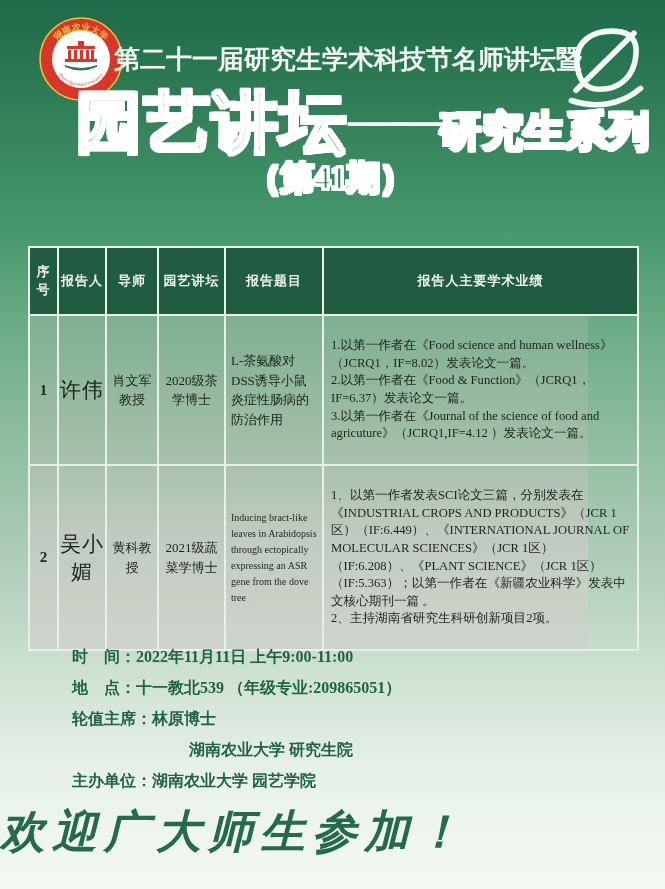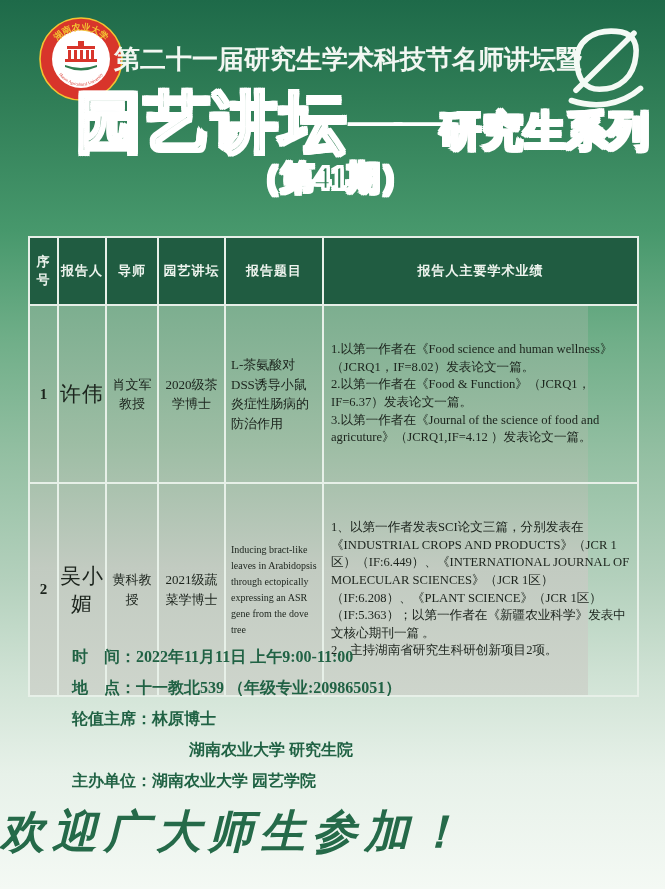--- a/index.html
+++ b/index.html
@@ -35,21 +35,21 @@
   .title-main{font-size:66px;letter-spacing:2px;vertical-align:baseline;}
   .title-dash{font-size:54px;color:#ffffff;-webkit-text-stroke:0;text-shadow:none;
     letter-spacing:-8px;vertical-align:8px;font-weight:bold;}
   .title-sub{font-size:41px;letter-spacing:1px;vertical-align:baseline;}
   .title-issue{
     position:absolute;left:248px;top:160px;
     font-size:33px;font-weight:bold;line-height:1.1;
   }
   
   .table-wrap{
-    position:absolute;left:28px;top:236px;width:560px;
+    position:absolute;left:28px;top:246px;width:560px;
     background:linear-gradient(180deg,#6ca785 0%,#9dbda4 45%,#c2cbc1 72%,#ced5cc 100%);
   }
   table.schedule{border-collapse:collapse;table-layout:fixed;width:609px;}
   table.schedule col.c0{width:29px;} table.schedule col.c1{width:48px;}
   table.schedule col.c2{width:52px;} table.schedule col.c3{width:67px;}
   table.schedule col.c4{width:98px;} table.schedule col.c5{width:315px;}
   table.schedule th,table.schedule td{
     border:2px solid #e7f0e8;vertical-align:middle;
     color:#1b231c;background:transparent;
   }
@@ -57,21 +57,21 @@
     background:#205c41;color:#eef4ee;font-weight:bold;
     font-size:13px;letter-spacing:1px;height:62px;padding:2px 1px;
   }
   tr.row-1 td{height:138px;}
   tr.row-2 td{height:173px;}
   td.cell-no{text-align:center;font-weight:bold;font-size:15px;}
   td.cell-speaker{text-align:center;font-weight:normal;font-size:21px;letter-spacing:1px;}
   td.cell-mentor,td.cell-grade{text-align:center;font-size:13px;line-height:1.5;padding:0 4px;}
   td.cell-topic{text-align:left;font-size:13px;line-height:1.5;padding:2px 5px;}
   tr.row-2 td.cell-topic{font-size:10px;line-height:1.6;}
-  td.cell-achv{text-align:left;font-size:12.6px;line-height:1.4;padding:19px 7px;white-space:pre-line;}
+  td.cell-achv{text-align:left;font-size:12.6px;line-height:1.4;padding:5px 7px;white-space:pre-line;}
   
   .details{
     position:absolute;left:72px;top:641px;
     font-weight:bold;color:#206244;font-size:16px;line-height:31px;
   }
   .details .line{white-space:nowrap;}
   .details .indent{padding-left:117px;}
   
   .welcome{
     position:absolute;left:0;top:802px;width:665px;

